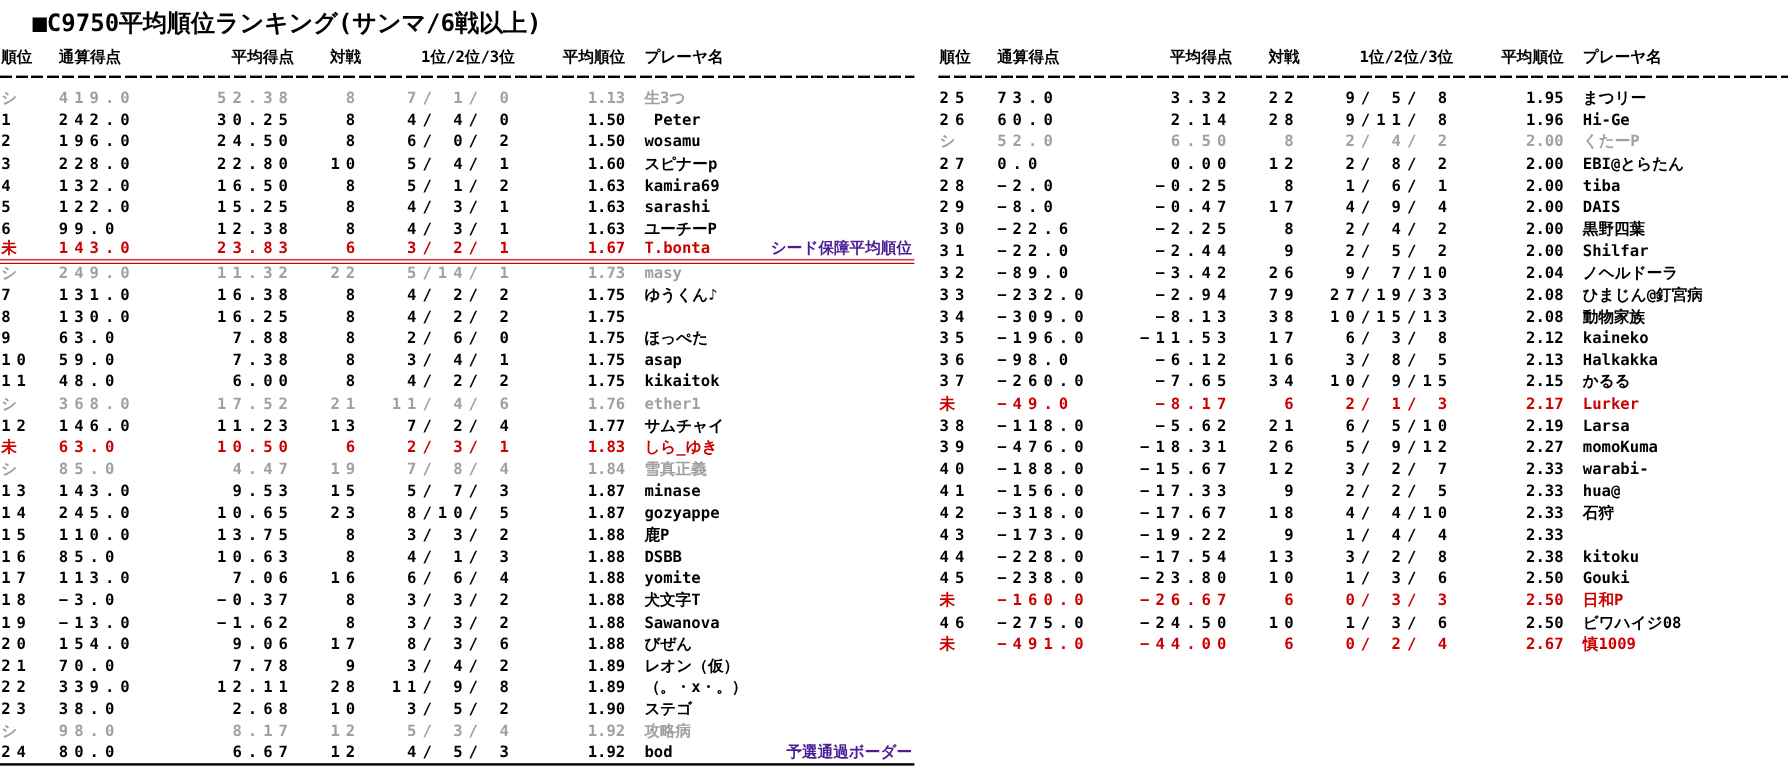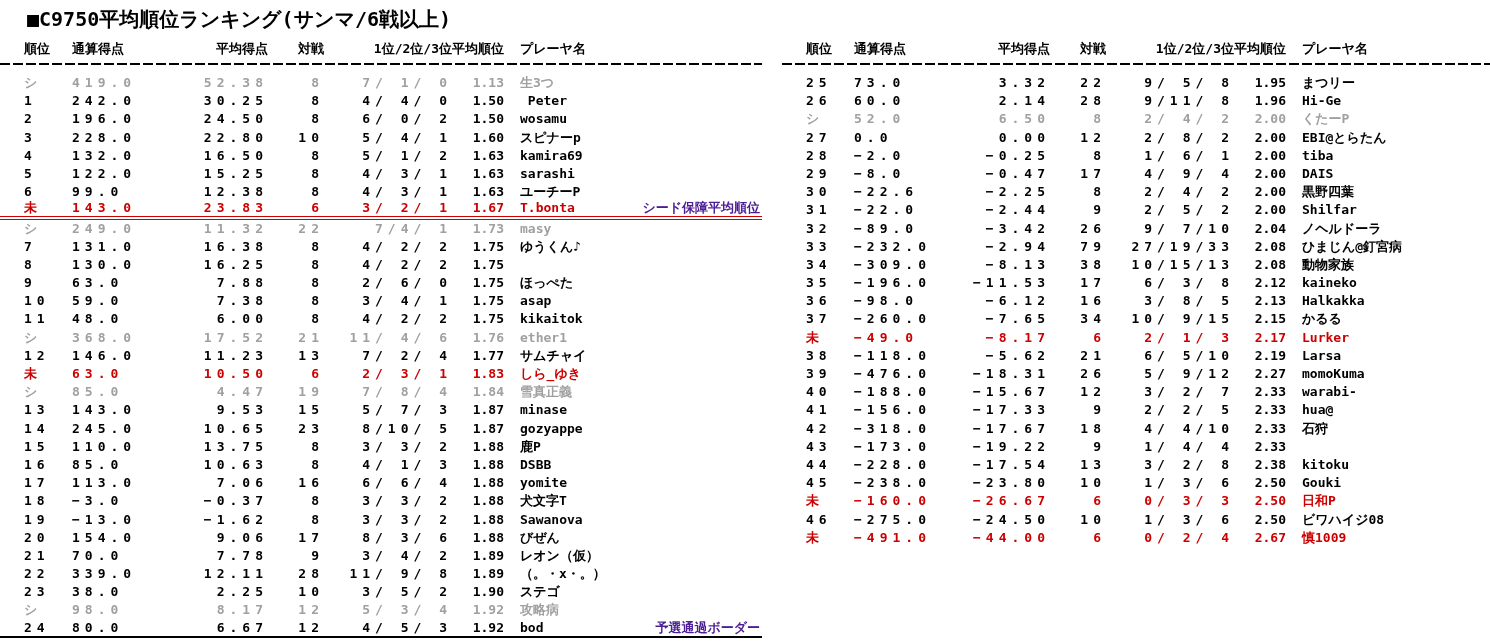--- a/index.html
+++ b/index.html
@@ -13,26 +13,26 @@
   }
   .rtable{position:absolute;top:40px;}
   #left-table{left:0;width:762px;}
   #right-table{left:782px;width:708px;}
   .hdr{display:flex;height:18px;line-height:18px;white-space:pre;}
   .sep{height:2px;margin-top:5px;margin-bottom:9px;
        background:repeating-linear-gradient(90deg,#000 0 10px,transparent 10px 13px);}
   .rows{display:block;}
   .row{display:flex;height:18.2px;line-height:18.2px;white-space:pre;align-items:center;}
   .cell{display:block;overflow:visible;}
-  .c-rank{width:48px;padding-left:24px;letter-spacing:5px;}
+  .c-rank{width:48px;padding-left:1px;letter-spacing:5px;}
   .c-total{width:100px;letter-spacing:5px;}
   .c-avg{width:96px;text-align:right;letter-spacing:5px;}
   .c-games{width:56px;text-align:right;letter-spacing:5px;}
   .c-places{width:118px;text-align:right;letter-spacing:5px;margin-left:10px;}
-  .c-avgrank{width:52px;text-align:right;}
+  .c-avgrank{width:52px;text-align:right;margin-left:40px;}
   .c-name{flex:1;padding-left:16px;display:flex;justify-content:space-between;}
   .hdr .c-rank,.hdr .c-total,.hdr .c-avg,.hdr .c-games,.hdr .c-places,.hdr .c-avgrank{letter-spacing:0;}
   .row.normal{color:#000000;}
   .row.seed{color:#a0a0a0;}
   .row.pending{color:#cc0000;}
   .row.line-double-red{border-bottom:4px double #cc0000;height:14.2px;}
   .row.line-solid-black{border-bottom:2px solid #000000;height:16.2px;}
   .row-note{color:#4c1d95;padding-right:2px;}
 </style>
 </head>
@@ -53,41 +53,41 @@
   <div class="sep"></div>
   <div class="rows">
       <div class="row seed"><span class="cell c-rank">シ</span><span class="cell c-total">419.0</span><span class="cell c-avg">52.38</span><span class="cell c-games">8</span><span class="cell c-places"> 7/ 1/ 0</span><span class="cell c-avgrank">1.13</span><span class="cell c-name"><span>生3つ</span></span></div>
       <div class="row normal"><span class="cell c-rank">1</span><span class="cell c-total">242.0</span><span class="cell c-avg">30.25</span><span class="cell c-games">8</span><span class="cell c-places"> 4/ 4/ 0</span><span class="cell c-avgrank">1.50</span><span class="cell c-name"><span> Peter</span></span></div>
       <div class="row normal"><span class="cell c-rank">2</span><span class="cell c-total">196.0</span><span class="cell c-avg">24.50</span><span class="cell c-games">8</span><span class="cell c-places"> 6/ 0/ 2</span><span class="cell c-avgrank">1.50</span><span class="cell c-name"><span>wosamu</span></span></div>
       <div class="row normal"><span class="cell c-rank">3</span><span class="cell c-total">228.0</span><span class="cell c-avg">22.80</span><span class="cell c-games">10</span><span class="cell c-places"> 5/ 4/ 1</span><span class="cell c-avgrank">1.60</span><span class="cell c-name"><span>スピナーp</span></span></div>
       <div class="row normal"><span class="cell c-rank">4</span><span class="cell c-total">132.0</span><span class="cell c-avg">16.50</span><span class="cell c-games">8</span><span class="cell c-places"> 5/ 1/ 2</span><span class="cell c-avgrank">1.63</span><span class="cell c-name"><span>kamira69</span></span></div>
       <div class="row normal"><span class="cell c-rank">5</span><span class="cell c-total">122.0</span><span class="cell c-avg">15.25</span><span class="cell c-games">8</span><span class="cell c-places"> 4/ 3/ 1</span><span class="cell c-avgrank">1.63</span><span class="cell c-name"><span>sarashi</span></span></div>
       <div class="row normal"><span class="cell c-rank">6</span><span class="cell c-total">99.0</span><span class="cell c-avg">12.38</span><span class="cell c-games">8</span><span class="cell c-places"> 4/ 3/ 1</span><span class="cell c-avgrank">1.63</span><span class="cell c-name"><span>ユーチーP</span></span></div>
       <div class="row pending line-double-red"><span class="cell c-rank">未</span><span class="cell c-total">143.0</span><span class="cell c-avg">23.83</span><span class="cell c-games">6</span><span class="cell c-places"> 3/ 2/ 1</span><span class="cell c-avgrank">1.67</span><span class="cell c-name"><span>T.bonta</span><span class="row-note">シード保障平均順位</span></span></div>
-      <div class="row seed"><span class="cell c-rank">シ</span><span class="cell c-total">249.0</span><span class="cell c-avg">11.32</span><span class="cell c-games">22</span><span class="cell c-places"> 7/4/ 1</span><span class="cell c-avgrank">1.73</span><span class="cell c-name"><span>masy</span></span></div>
+      <div class="row seed"><span class="cell c-rank">シ</span><span class="cell c-total">249.0</span><span class="cell c-avg">11.32</span><span class="cell c-games">22</span><span class="cell c-places"> 5/14/ 1</span><span class="cell c-avgrank">1.73</span><span class="cell c-name"><span>masy</span></span></div>
       <div class="row normal"><span class="cell c-rank">7</span><span class="cell c-total">131.0</span><span class="cell c-avg">16.38</span><span class="cell c-games">8</span><span class="cell c-places"> 4/ 2/ 2</span><span class="cell c-avgrank">1.75</span><span class="cell c-name"><span>ゆうくん♪</span></span></div>
       <div class="row normal"><span class="cell c-rank">8</span><span class="cell c-total">130.0</span><span class="cell c-avg">16.25</span><span class="cell c-games">8</span><span class="cell c-places"> 4/ 2/ 2</span><span class="cell c-avgrank">1.75</span></div>
       <div class="row normal"><span class="cell c-rank">9</span><span class="cell c-total">63.0</span><span class="cell c-avg">7.88</span><span class="cell c-games">8</span><span class="cell c-places"> 2/ 6/ 0</span><span class="cell c-avgrank">1.75</span><span class="cell c-name"><span>ほっぺた</span></span></div>
       <div class="row normal"><span class="cell c-rank">10</span><span class="cell c-total">59.0</span><span class="cell c-avg">7.38</span><span class="cell c-games">8</span><span class="cell c-places"> 3/ 4/ 1</span><span class="cell c-avgrank">1.75</span><span class="cell c-name"><span>asap</span></span></div>
       <div class="row normal"><span class="cell c-rank">11</span><span class="cell c-total">48.0</span><span class="cell c-avg">6.00</span><span class="cell c-games">8</span><span class="cell c-places"> 4/ 2/ 2</span><span class="cell c-avgrank">1.75</span><span class="cell c-name"><span>kikaitok</span></span></div>
       <div class="row seed"><span class="cell c-rank">シ</span><span class="cell c-total">368.0</span><span class="cell c-avg">17.52</span><span class="cell c-games">21</span><span class="cell c-places">11/ 4/ 6</span><span class="cell c-avgrank">1.76</span><span class="cell c-name"><span>ether1</span></span></div>
       <div class="row normal"><span class="cell c-rank">12</span><span class="cell c-total">146.0</span><span class="cell c-avg">11.23</span><span class="cell c-games">13</span><span class="cell c-places"> 7/ 2/ 4</span><span class="cell c-avgrank">1.77</span><span class="cell c-name"><span>サムチャイ</span></span></div>
       <div class="row pending"><span class="cell c-rank">未</span><span class="cell c-total">63.0</span><span class="cell c-avg">10.50</span><span class="cell c-games">6</span><span class="cell c-places"> 2/ 3/ 1</span><span class="cell c-avgrank">1.83</span><span class="cell c-name"><span>しら_ゆき</span></span></div>
       <div class="row seed"><span class="cell c-rank">シ</span><span class="cell c-total">85.0</span><span class="cell c-avg">4.47</span><span class="cell c-games">19</span><span class="cell c-places"> 7/ 8/ 4</span><span class="cell c-avgrank">1.84</span><span class="cell c-name"><span>雪真正義</span></span></div>
       <div class="row normal"><span class="cell c-rank">13</span><span class="cell c-total">143.0</span><span class="cell c-avg">9.53</span><span class="cell c-games">15</span><span class="cell c-places"> 5/ 7/ 3</span><span class="cell c-avgrank">1.87</span><span class="cell c-name"><span>minase</span></span></div>
       <div class="row normal"><span class="cell c-rank">14</span><span class="cell c-total">245.0</span><span class="cell c-avg">10.65</span><span class="cell c-games">23</span><span class="cell c-places"> 8/10/ 5</span><span class="cell c-avgrank">1.87</span><span class="cell c-name"><span>gozyappe</span></span></div>
       <div class="row normal"><span class="cell c-rank">15</span><span class="cell c-total">110.0</span><span class="cell c-avg">13.75</span><span class="cell c-games">8</span><span class="cell c-places"> 3/ 3/ 2</span><span class="cell c-avgrank">1.88</span><span class="cell c-name"><span>鹿P</span></span></div>
       <div class="row normal"><span class="cell c-rank">16</span><span class="cell c-total">85.0</span><span class="cell c-avg">10.63</span><span class="cell c-games">8</span><span class="cell c-places"> 4/ 1/ 3</span><span class="cell c-avgrank">1.88</span><span class="cell c-name"><span>DSBB</span></span></div>
       <div class="row normal"><span class="cell c-rank">17</span><span class="cell c-total">113.0</span><span class="cell c-avg">7.06</span><span class="cell c-games">16</span><span class="cell c-places"> 6/ 6/ 4</span><span class="cell c-avgrank">1.88</span><span class="cell c-name"><span>yomite</span></span></div>
       <div class="row normal"><span class="cell c-rank">18</span><span class="cell c-total">−3.0</span><span class="cell c-avg">−0.37</span><span class="cell c-games">8</span><span class="cell c-places"> 3/ 3/ 2</span><span class="cell c-avgrank">1.88</span><span class="cell c-name"><span>犬文字T</span></span></div>
       <div class="row normal"><span class="cell c-rank">19</span><span class="cell c-total">−13.0</span><span class="cell c-avg">−1.62</span><span class="cell c-games">8</span><span class="cell c-places"> 3/ 3/ 2</span><span class="cell c-avgrank">1.88</span><span class="cell c-name"><span>Sawanova</span></span></div>
       <div class="row normal"><span class="cell c-rank">20</span><span class="cell c-total">154.0</span><span class="cell c-avg">9.06</span><span class="cell c-games">17</span><span class="cell c-places"> 8/ 3/ 6</span><span class="cell c-avgrank">1.88</span><span class="cell c-name"><span>びぜん</span></span></div>
       <div class="row normal"><span class="cell c-rank">21</span><span class="cell c-total">70.0</span><span class="cell c-avg">7.78</span><span class="cell c-games">9</span><span class="cell c-places"> 3/ 4/ 2</span><span class="cell c-avgrank">1.89</span><span class="cell c-name"><span>レオン（仮）</span></span></div>
       <div class="row normal"><span class="cell c-rank">22</span><span class="cell c-total">339.0</span><span class="cell c-avg">12.11</span><span class="cell c-games">28</span><span class="cell c-places">11/ 9/ 8</span><span class="cell c-avgrank">1.89</span><span class="cell c-name"><span>（。・x・。）</span></span></div>
-      <div class="row normal"><span class="cell c-rank">23</span><span class="cell c-total">38.0</span><span class="cell c-avg">2.25</span><span class="cell c-games">10</span><span class="cell c-places"> 3/ 5/ 2</span><span class="cell c-avgrank">1.90</span><span class="cell c-name"><span>ステゴ</span></span></div>
+      <div class="row normal"><span class="cell c-rank">23</span><span class="cell c-total">38.0</span><span class="cell c-avg">2.68</span><span class="cell c-games">10</span><span class="cell c-places"> 3/ 5/ 2</span><span class="cell c-avgrank">1.90</span><span class="cell c-name"><span>ステゴ</span></span></div>
       <div class="row seed"><span class="cell c-rank">シ</span><span class="cell c-total">98.0</span><span class="cell c-avg">8.17</span><span class="cell c-games">12</span><span class="cell c-places"> 5/ 3/ 4</span><span class="cell c-avgrank">1.92</span><span class="cell c-name"><span>攻略病</span></span></div>
       <div class="row normal line-solid-black"><span class="cell c-rank">24</span><span class="cell c-total">80.0</span><span class="cell c-avg">6.67</span><span class="cell c-games">12</span><span class="cell c-places"> 4/ 5/ 3</span><span class="cell c-avgrank">1.92</span><span class="cell c-name"><span>bod</span><span class="row-note">予選通過ボーダー</span></span></div>
     </div>
 </div>
 
 <div class="rtable" id="right-table">
   <div class="hdr">
     <span class="cell c-rank">順位</span>
     <span class="cell c-total">通算得点</span>
     <span class="cell c-avg">平均得点</span>

